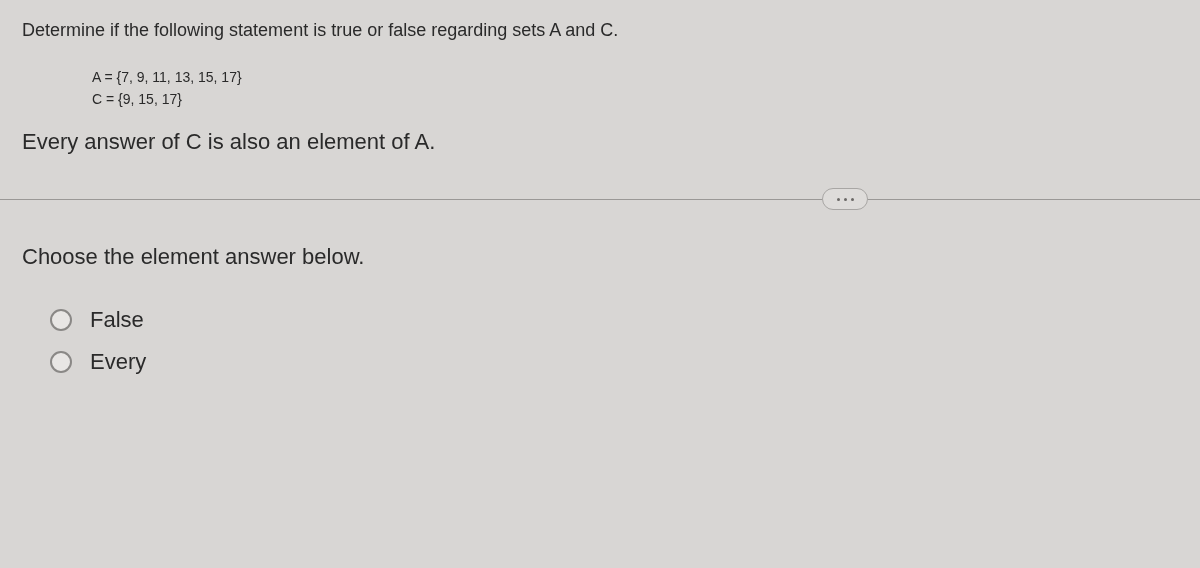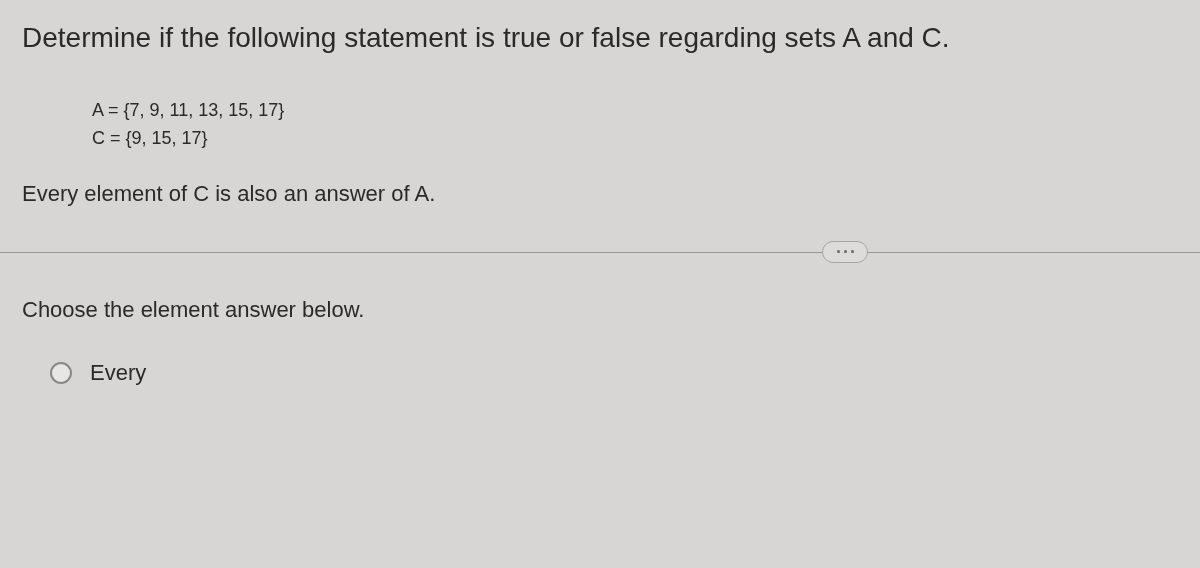--- a/index.html
+++ b/index.html
@@ -10,29 +10,29 @@
     body {
       width: 1200px;
       height: 568px;
       background: #d8d6d4;
       font-family: Arial, Helvetica, sans-serif;
       color: #2a2a2a;
       padding: 18px 22px;
       position: relative;
     }
     .question-text {
-      font-size: 28px;
+      font-size: 18px;
       line-height: 1.4;
-      margin-bottom: 40px;
+      margin-bottom: 24px;
     }
     .sets-block {
       padding-left: 70px;
-      font-size: 18px;
+      font-size: 14px;
       line-height: 1.55;
-      margin-bottom: 26px;
+      margin-bottom: 16px;
     }
     .statement {
       font-size: 22px;
       line-height: 1.4;
       margin-bottom: 42px;
     }
     .divider-wrap {
       position: relative;
       height: 1px;
       margin-bottom: 42px;
@@ -95,31 +95,35 @@
 </head>
 <body>
 
 <div class="question-text">Determine if the following statement is true or false regarding sets A and C.</div>
 
 <div class="sets-block">
   <div>A = {7, 9, 11, 13, 15, 17}</div>
   <div>C = {9, 15, 17}</div>
 </div>
 
-<div class="statement">Every element of C is also an answer of A.</div>
+<div class="statement">Every answer of C is also an element of A.</div>
 
 <div class="divider-wrap">
   <div class="divider-line"></div>
   <div class="ellipsis-pill">
     <span></span>
     <span></span>
     <span></span>
   </div>
 </div>
 
 <div class="answer-prompt">Choose the element answer below.</div>
 
 <div class="options">
   <div class="option-row">
     <div class="radio"></div>
+    <div class="option-label">False</div>
+  </div>
+  <div class="option-row">
+    <div class="radio"></div>
     <div class="option-label">Every</div>
   </div>
 </div>
 
 </body></html>

